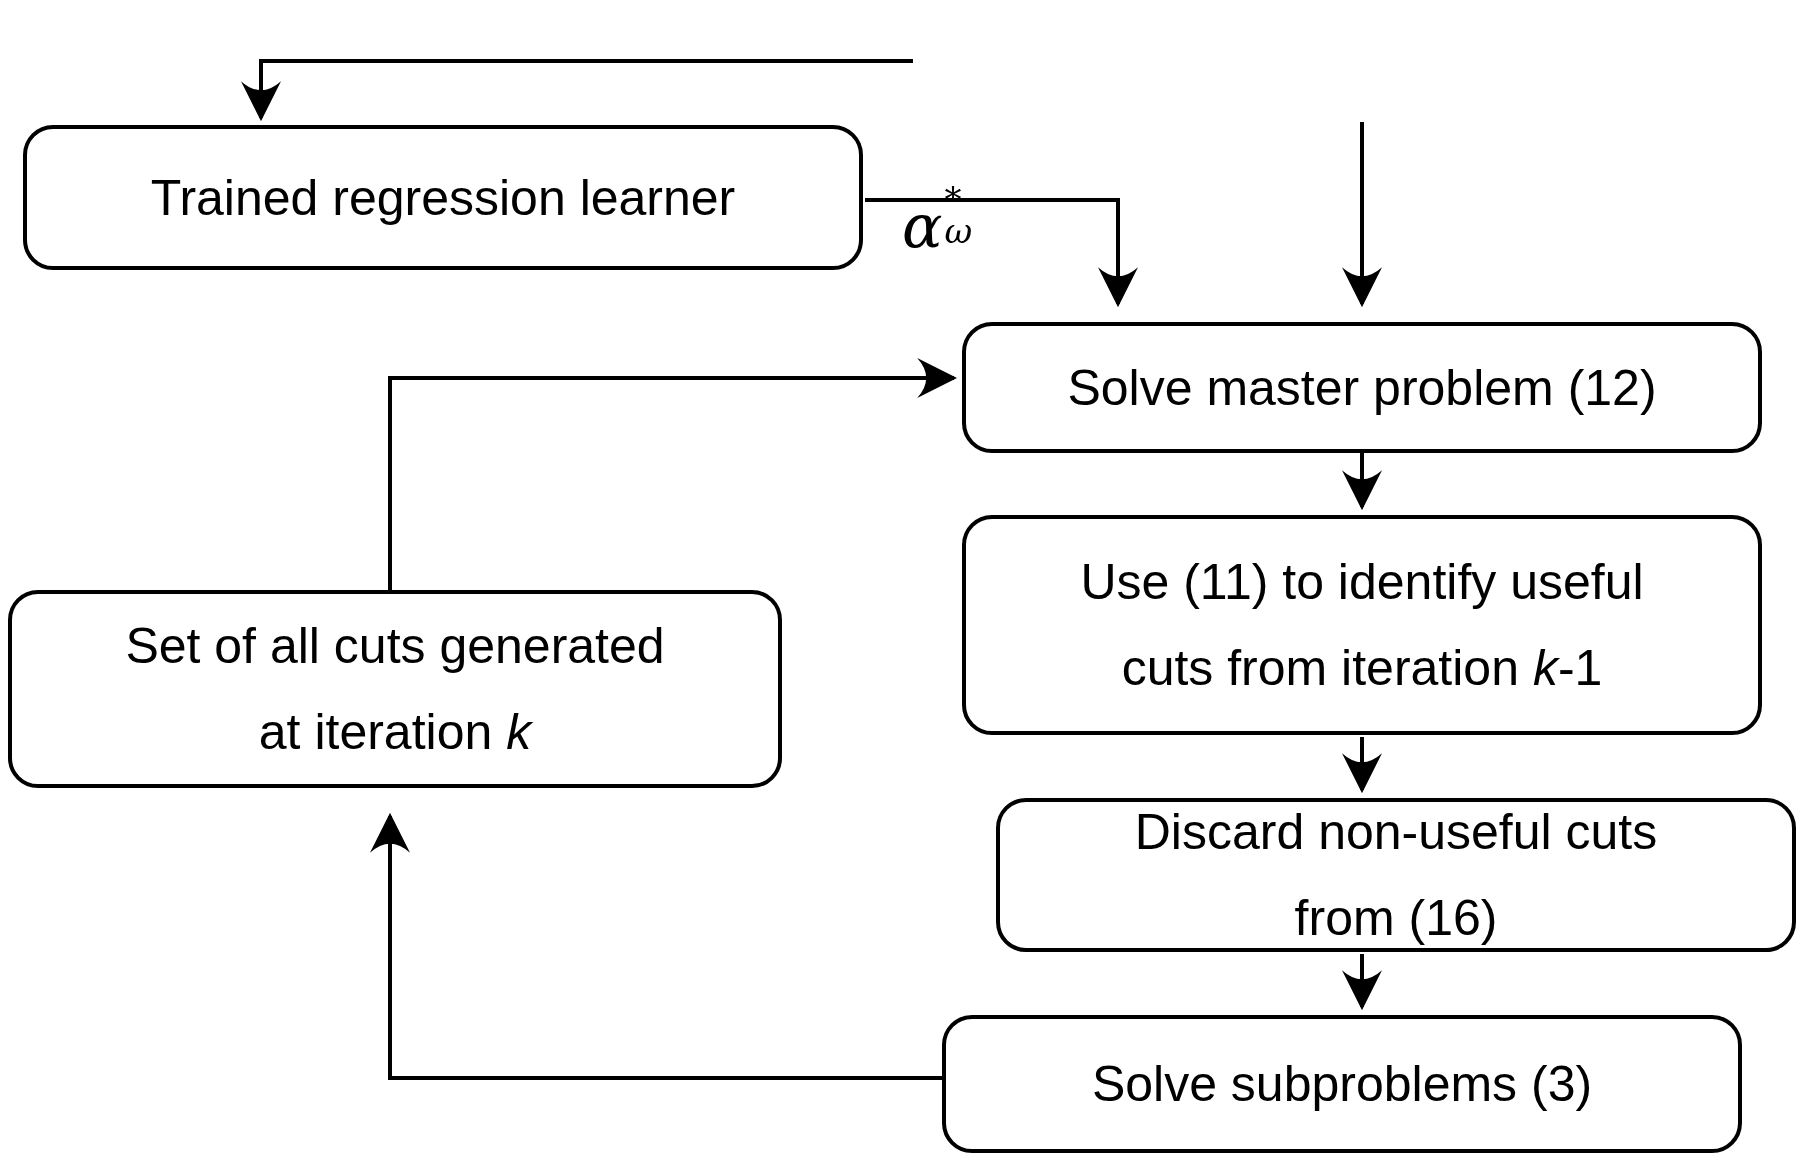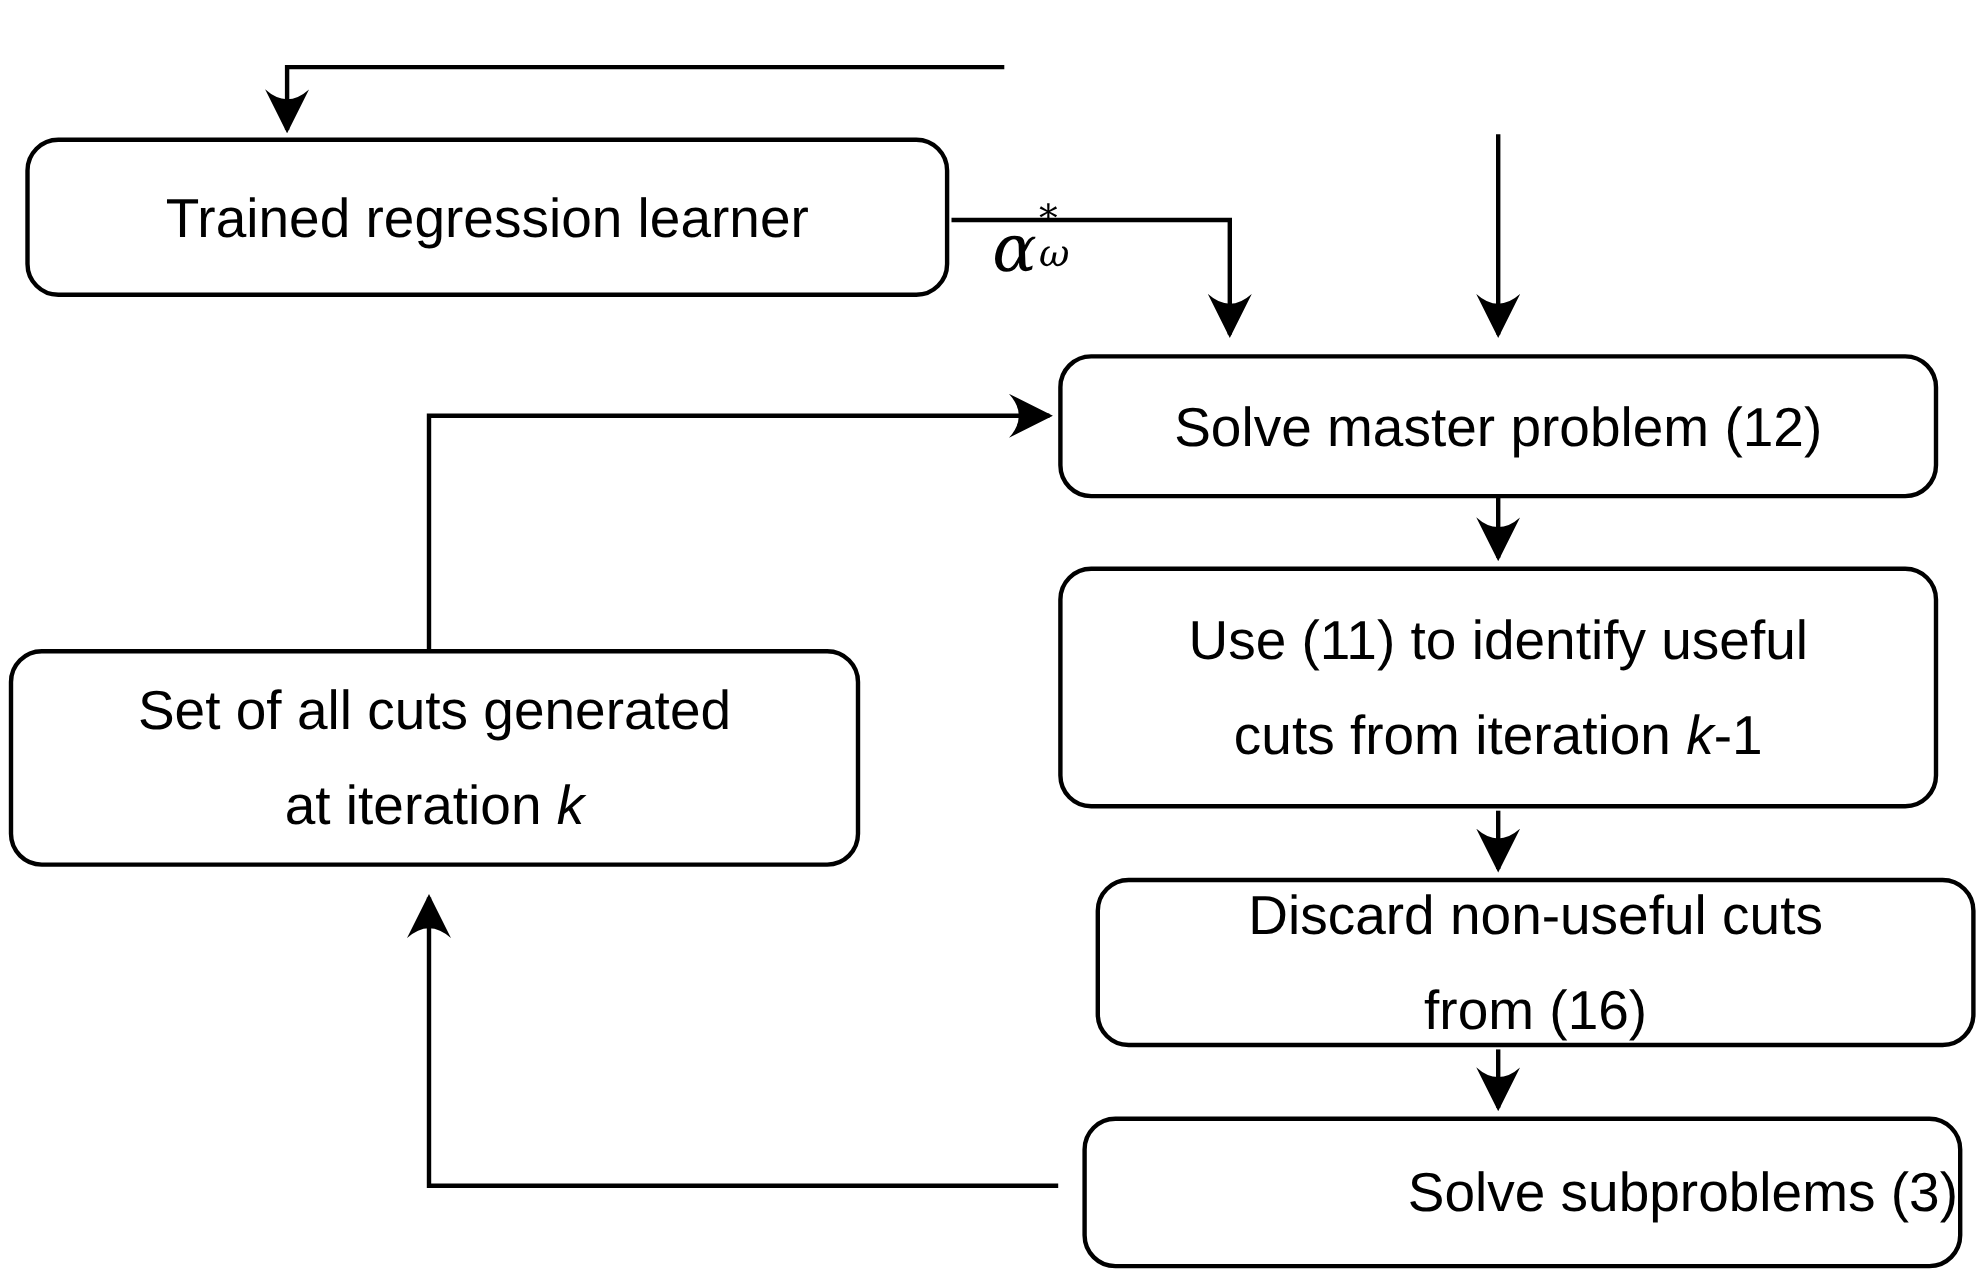--- a/index.html
+++ b/index.html
@@ -28,21 +28,21 @@
     white-space:nowrap;
   }
   .box .ln{display:block;}
   .it{font-style:italic;}
   
   #node-demand      {left:913px; top:3px;    width:884px; height:117px;}
   #node-trained     {left:23px;  top:125px;  width:840px; height:145px;}
   #node-master      {left:962px; top:322px;  width:800px; height:131px;}
   #node-use         {left:962px; top:515px;  width:800px; height:220px;}
   #node-discard     {left:962px; top:798px;  width:800px; height:154px;margin-left:34px;}
-  #node-subproblems {left:984px; top:1015px; width:800px; height:138px;align-items:flex-end;}
+  #node-subproblems {left:942px; top:1015px; width:800px; height:138px;}
   #node-cuts-set    {left:8px;   top:590px;  width:774px; height:198px;}
   
   #alpha-label{
     position:absolute;left:902px;top:196px;
     display:inline-flex;align-items:flex-start;
     font-family:"DejaVu Serif", serif;
     font-style:italic;
     font-size:60px;line-height:60px;
   }
   #alpha-label .supsub{

